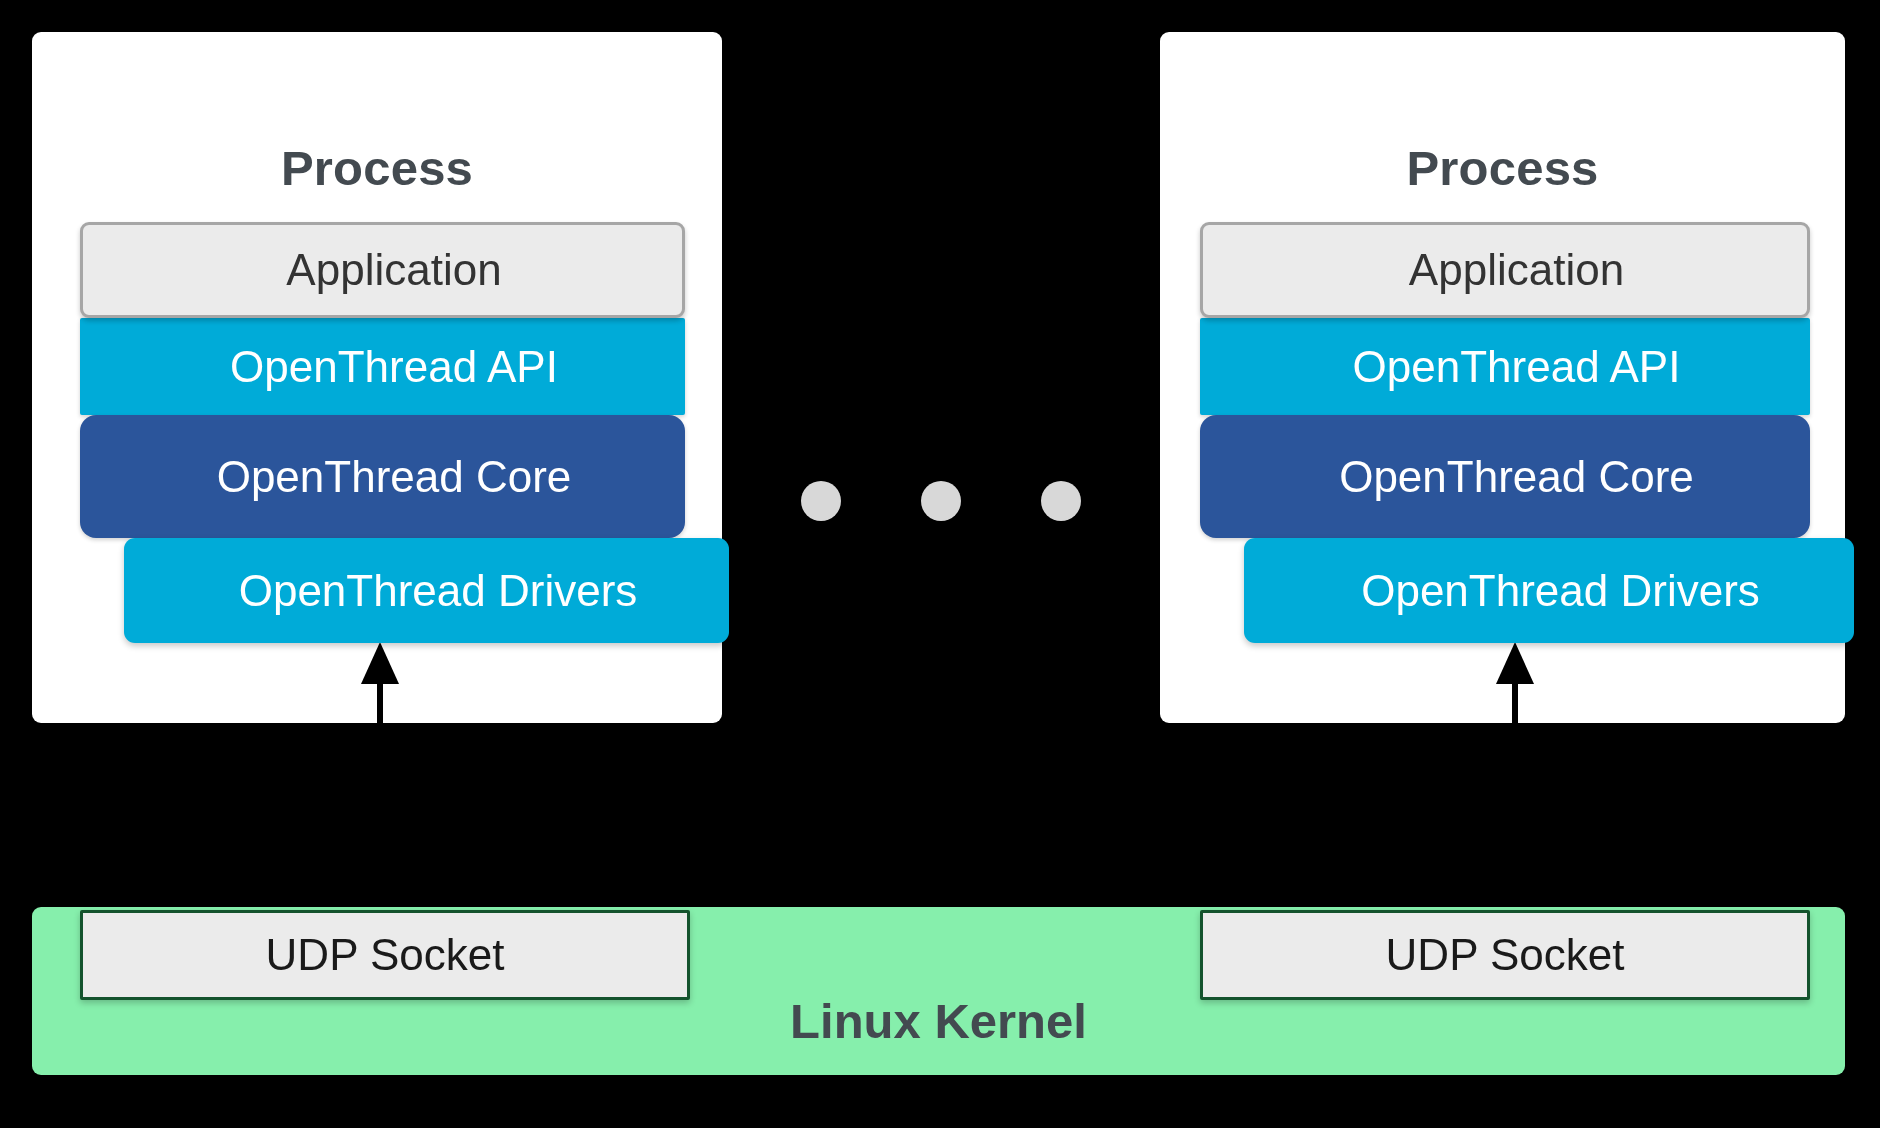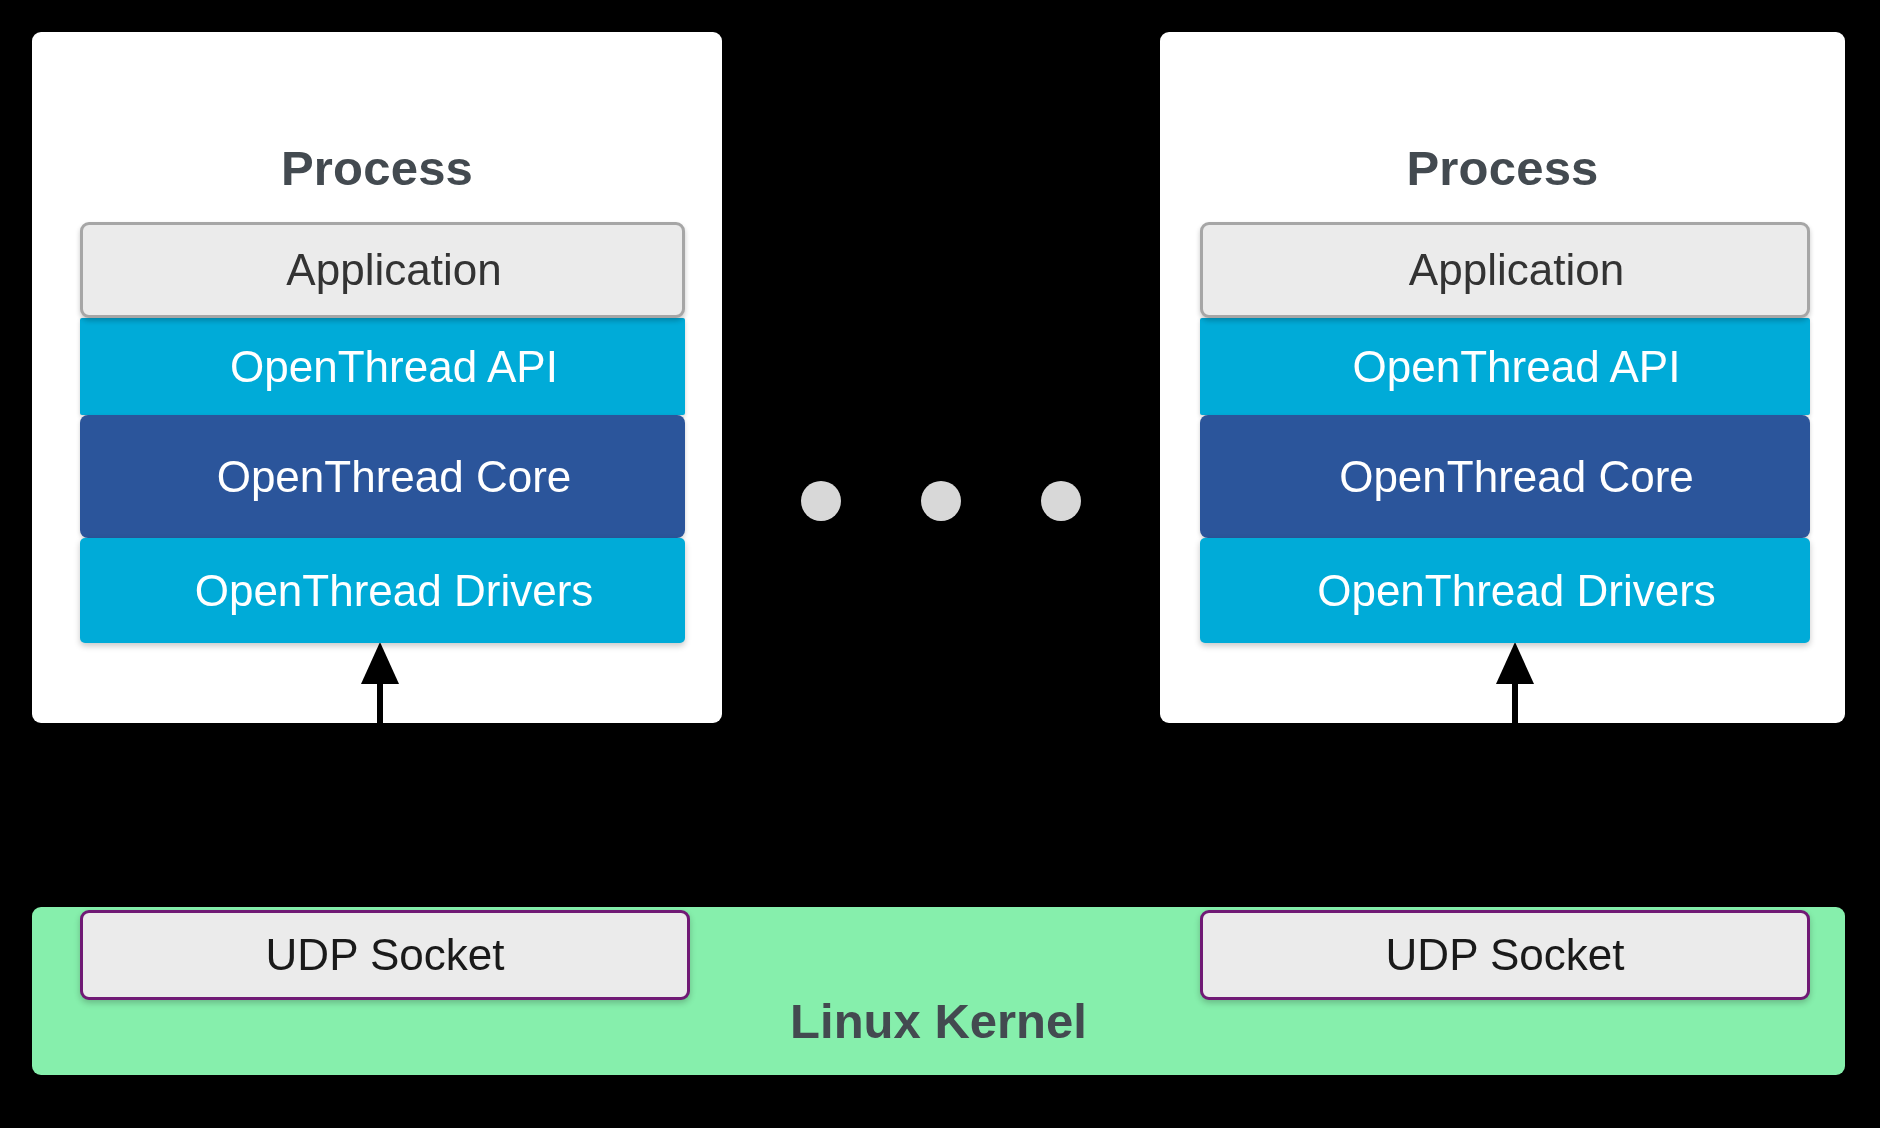--- a/index.html
+++ b/index.html
@@ -61,30 +61,31 @@
   .layer-api {
     background: #00abd8;
     color: #ffffff;
     border-radius: 2px;
     box-shadow: 0 2px 4px rgba(0,0,0,0.18);
     z-index: 2;
   }
   .layer-core {
     background: #2b559b;
     color: #ffffff;
-    border-radius: 8px;
+    border-radius: 16px;
     box-shadow: 0 2px 4px rgba(0,0,0,0.18);
     z-index: 2;
   }
   .layer-drivers {
     background: #00abd8;
     color: #ffffff;
-    border-radius: 5px;
+    border-radius: 11px;
     box-shadow: 0 3px 6px rgba(0,0,0,0.22);
     z-index: 2;
+    margin-left: 44px;
   }
 
   
   .arrow {
     position: absolute;
     z-index: 1;
   }
 
   
   .dot {
@@ -110,22 +111,22 @@
     white-space: nowrap;
     text-align: center;
   }
   .socket-box {
     position: absolute;
     display: flex;
     align-items: center;
     justify-content: center;
     box-sizing: border-box;
     background: #ebebeb;
-    border: 3px solid #701a75;
-    border-radius: 9px;
+    border: 3px solid #14532d;
+    border-radius: 2px;
     color: #1a1a1a;
     font-size: 44px;
     line-height: 1;
     white-space: nowrap;
     box-shadow: 0 3px 6px rgba(0,0,0,0.22);
   }
 </style>
 </head>
 <body>
 

